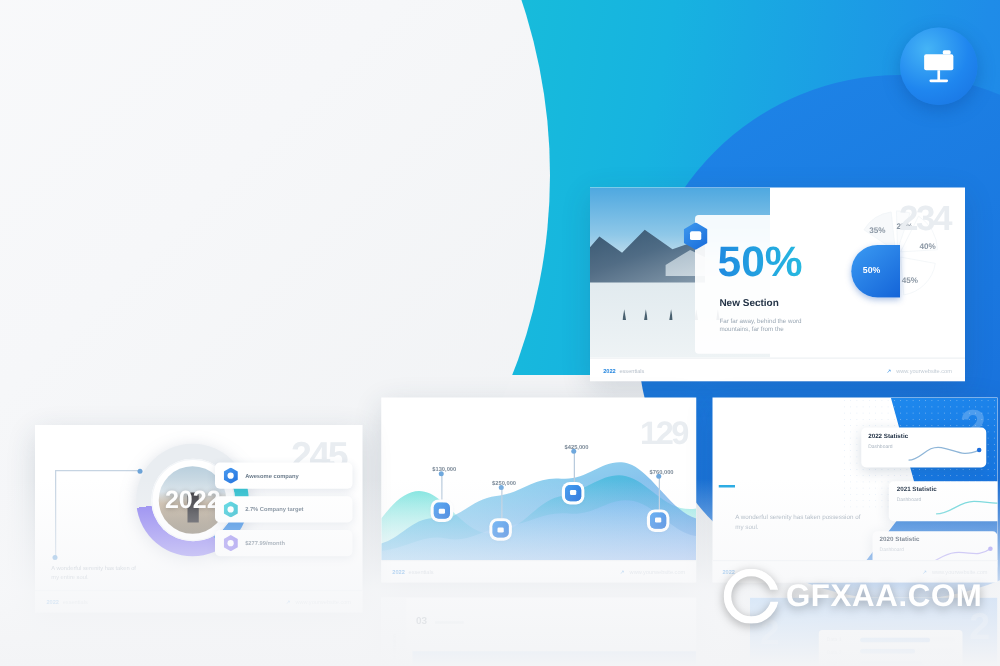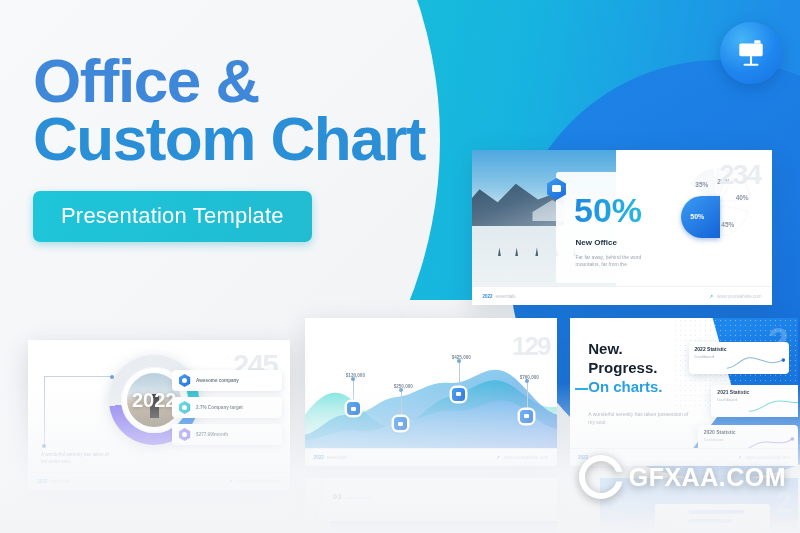--- a/index.html
+++ b/index.html
@@ -369,27 +369,20 @@
 </style>
 </head>
 <body>
 
 <div id="stage">
 
   <div class="bg-teal"></div>
   <div class="bg-blue-blob"></div>
   <div class="bg-white-circle"></div>
 
-  <div class="hero">
-    <h1>
-      <span class="l1">Office &amp;</span>
-      <span class="l2">Custom Chart</span>
-    </h1>
-    <div class="badge">Presentation Template</div>
-  </div>
 
   <div class="app-icon">
     <svg viewBox="0 0 32 32">
       <rect x="5" y="7" width="22" height="12" rx="1.5" fill="#fff"></rect>
       <rect x="15" y="19" width="2" height="8" fill="#fff"></rect>
       <rect x="9" y="26" width="14" height="2" rx="1" fill="#fff"></rect>
       <rect x="19" y="4" width="6" height="3" rx="1.2" fill="#fff"></rect>
     </svg>
   </div>
 
@@ -403,21 +396,21 @@
       <div class="tree" style="left:58%"></div>
       <div class="tree" style="left:70%"></div>
     </div>
     <div class="panel"></div>
 
     <div class="hexbtn">
         <span></span>
       </div>
 
     <div class="bigpct">50%</div>
-    <div class="sec-title">New Office</div>
+    <div class="sec-title">New Section</div>
     <div class="sec-body">Far far away, behind the word mountains, far from the</div>
 
     <div class="pie">
       <svg viewBox="0 0 100 100" style="position:absolute;inset:0;width:100%;height:100%">
         <g>
           <path d="M48 46 L18 26 A36 36 0 0 1 44 9 Z" fill="#f7f9fb" stroke="#eef2f5" stroke-width="0.6"></path>
           <path d="M50 45 L49 8 A36 36 0 0 1 62 10 Z" fill="#fbfcfd" stroke="#eef2f5" stroke-width="0.6"></path>
           <path d="M53 47 L70 13 A38 38 0 0 1 88 45 Z" fill="#ffffff" stroke="#eef2f5" stroke-width="0.6"></path>
           <path d="M53 52 L86 58 A36 36 0 0 1 56 88 Z" fill="#ffffff" stroke="#eef2f5" stroke-width="0.6"></path>
         </g>
@@ -506,25 +499,20 @@
         <span>www.yourwebsite.com</span>
       </div>
     </div>
   </div>
 
   <div class="slide" id="slideC">
     <div class="bluewedge"></div>
     <div class="dotgrid"></div>
     <div class="wm-q">2</div>
 
-    <div class="heads">
-      <div>New.</div>
-      <div>Progress.</div>
-      <div class="accent">On charts.</div>
-    </div>
     <div class="rule"></div>
     <div class="body">A wonderful serenity has taken possession of my soul.</div>
 
     <div class="statcard" style="left:52%;top:16%;width:44%;height:22%">
       <div class="sc-t">2022 Statistic</div>
       <div class="sc-s">Dashboard</div>
       <svg viewBox="0 0 60 20">
         <path d="M2,16 C12,16 16,4 28,6 C40,8 44,14 58,8" fill="none" stroke="#8fb6d8" stroke-width="1"></path>
         <circle cx="58" cy="8" r="1.8" fill="#1f6fdc"></circle>
       </svg>

